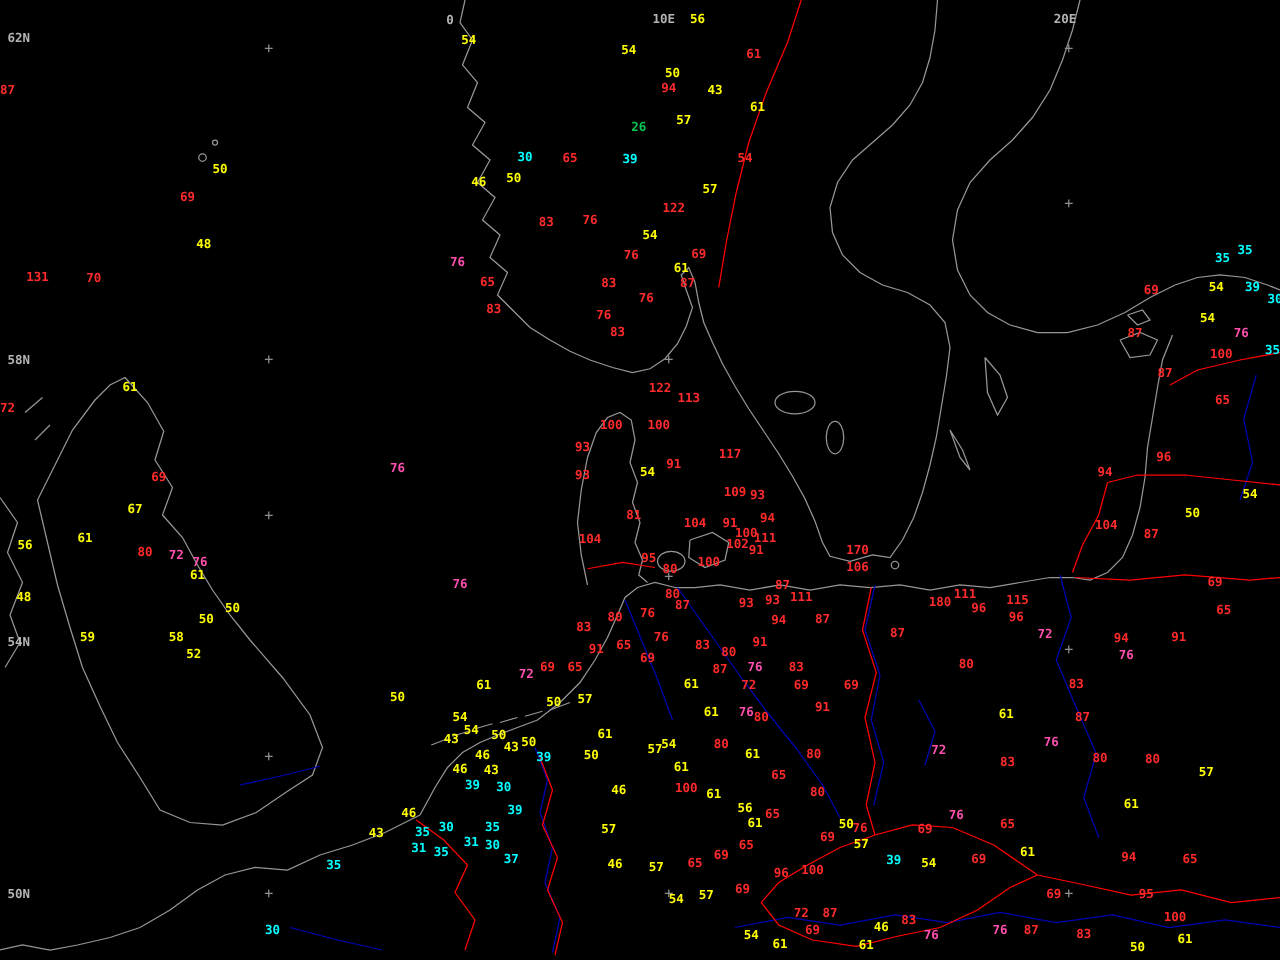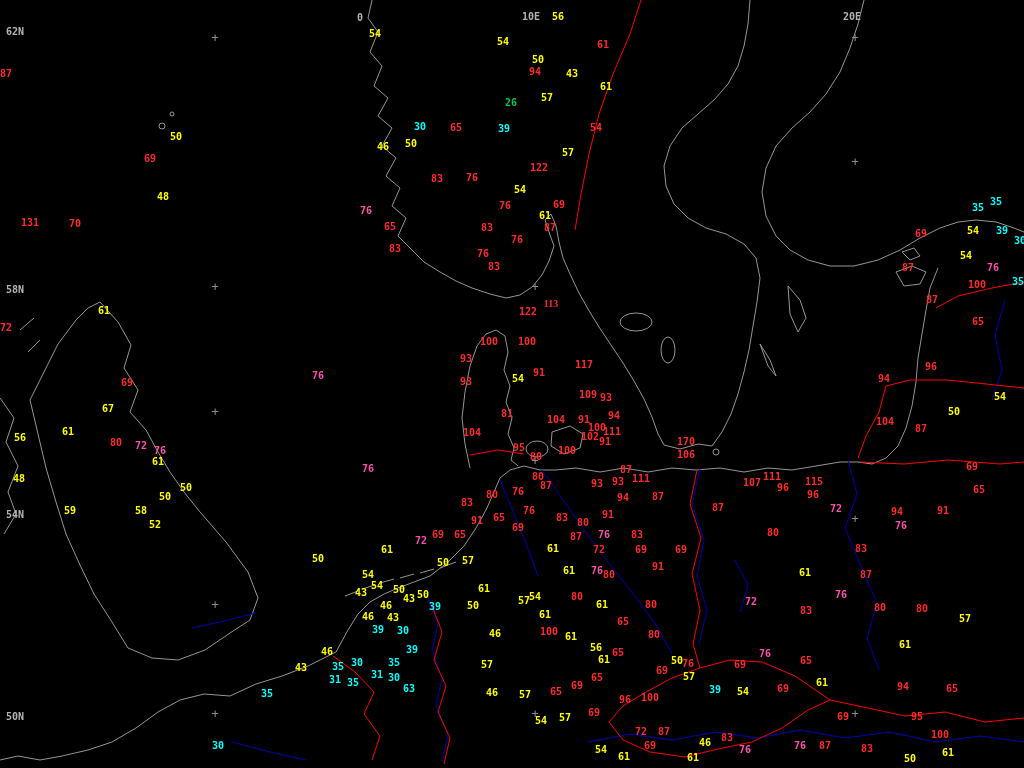--- a/index.html
+++ b/index.html
@@ -179,21 +179,21 @@
       <span class="station" style="left: 186px; top: 487px; color: rgb(255, 255, 0);">50</span>
       <span class="station" style="left: 165px; top: 496px; color: rgb(255, 255, 0);">50</span>
       <span class="station" style="left: 70px; top: 510px; color: rgb(255, 255, 0);">59</span>
       <span class="station" style="left: 141px; top: 510px; color: rgb(255, 255, 0);">58</span>
       <span class="station" style="left: 155px; top: 524px; color: rgb(255, 255, 0);">52</span>
       <span class="station" style="left: 318px; top: 558px; color: rgb(255, 255, 0);">50</span>
       <span class="station" style="left: 368px; top: 468px; color: rgb(255, 80, 176);">76</span>
       <span class="station" style="left: 267px; top: 693px; color: rgb(0, 255, 255);">35</span>
       <span class="station" style="left: 218px; top: 745px; color: rgb(0, 255, 255);">30</span>
       <span class="station" style="left: 528px; top: 311px; color: rgb(255, 42, 42);">122</span>
-      <span class="station" style="left: 551px; top: 303px; color: rgb(255, 42, 42); font-family: Liberation Serif, serif;">113</span>
+      <span class="station" style="left: 551px; top: 319px; color: rgb(255, 42, 42);">113</span>
       <span class="station" style="left: 489px; top: 341px; color: rgb(255, 42, 42);">100</span>
       <span class="station" style="left: 527px; top: 341px; color: rgb(255, 42, 42);">100</span>
       <span class="station" style="left: 466px; top: 358px; color: rgb(255, 42, 42);">93</span>
       <span class="station" style="left: 539px; top: 372px; color: rgb(255, 42, 42);">91</span>
       <span class="station" style="left: 584px; top: 364px; color: rgb(255, 42, 42);">117</span>
       <span class="station" style="left: 466px; top: 381px; color: rgb(255, 42, 42);">93</span>
       <span class="station" style="left: 518px; top: 378px; color: rgb(255, 255, 0);">54</span>
       <span class="station" style="left: 588px; top: 394px; color: rgb(255, 42, 42);">109</span>
       <span class="station" style="left: 590px; top: 401px; color: rgb(255, 42, 42); margin-top: 35px;">102</span>
       <span class="station" style="left: 606px; top: 397px; color: rgb(255, 42, 42);">93</span>
@@ -235,21 +235,21 @@
       <span class="station" style="left: 641px; top: 549px; color: rgb(255, 42, 42);">69</span>
       <span class="station" style="left: 681px; top: 549px; color: rgb(255, 42, 42);">69</span>
       <span class="station" style="left: 658px; top: 566px; color: rgb(255, 42, 42);">91</span>
       <span class="station" style="left: 460px; top: 534px; color: rgb(255, 42, 42);">65</span>
       <span class="station" style="left: 553px; top: 548px; color: rgb(255, 255, 0);">61</span>
       <span class="station" style="left: 468px; top: 560px; color: rgb(255, 255, 0);">57</span>
       <span class="station" style="left: 438px; top: 534px; color: rgb(255, 42, 42);">69</span>
       <span class="station" style="left: 421px; top: 540px; color: rgb(255, 80, 176);">72</span>
       <span class="station" style="left: 443px; top: 562px; color: rgb(255, 255, 0);">50</span>
       <span class="station" style="left: 387px; top: 549px; color: rgb(255, 255, 0);">61</span>
-      <span class="station" style="left: 752px; top: 482px; color: rgb(255, 42, 42);">107</span>
+      <span class="station" style="left: 752px; top: 482px; color: rgb(255, 42, 42);">180</span>
       <span class="station" style="left: 772px; top: 476px; color: rgb(255, 42, 42);">111</span>
       <span class="station" style="left: 783px; top: 487px; color: rgb(255, 42, 42);">96</span>
       <span class="station" style="left: 814px; top: 481px; color: rgb(255, 42, 42);">115</span>
       <span class="station" style="left: 813px; top: 494px; color: rgb(255, 42, 42);">96</span>
       <span class="station" style="left: 836px; top: 508px; color: rgb(255, 80, 176);">72</span>
       <span class="station" style="left: 718px; top: 507px; color: rgb(255, 42, 42);">87</span>
       <span class="station" style="left: 773px; top: 532px; color: rgb(255, 42, 42);">80</span>
       <span class="station" style="left: 861px; top: 548px; color: rgb(255, 42, 42);">83</span>
       <span class="station" style="left: 368px; top: 574px; color: rgb(255, 255, 0);">54</span>
       <span class="station" style="left: 377px; top: 585px; color: rgb(255, 255, 0);">54</span>
@@ -266,21 +266,21 @@
       <span class="station" style="left: 412px; top: 649px; color: rgb(0, 255, 255);">39</span>
       <span class="station" style="left: 327px; top: 651px; color: rgb(255, 255, 0);">46</span>
       <span class="station" style="left: 301px; top: 667px; color: rgb(255, 255, 0);">43</span>
       <span class="station" style="left: 338px; top: 666px; color: rgb(0, 255, 255);">35</span>
       <span class="station" style="left: 357px; top: 662px; color: rgb(0, 255, 255);">30</span>
       <span class="station" style="left: 394px; top: 662px; color: rgb(0, 255, 255);">35</span>
       <span class="station" style="left: 335px; top: 679px; color: rgb(0, 255, 255);">31</span>
       <span class="station" style="left: 353px; top: 682px; color: rgb(0, 255, 255);">35</span>
       <span class="station" style="left: 377px; top: 674px; color: rgb(0, 255, 255);">31</span>
       <span class="station" style="left: 394px; top: 677px; color: rgb(0, 255, 255);">30</span>
-      <span class="station" style="left: 409px; top: 688px; color: rgb(0, 255, 255);">63</span>
+      <span class="station" style="left: 409px; top: 688px; color: rgb(0, 255, 255);">37</span>
       <span class="station" style="left: 569px; top: 570px; color: rgb(255, 255, 0);">61</span>
       <span class="station" style="left: 597px; top: 570px; color: rgb(255, 80, 176);">76</span>
       <span class="station" style="left: 609px; top: 574px; color: rgb(255, 42, 42);">80</span>
       <span class="station" style="left: 484px; top: 588px; color: rgb(255, 255, 0);">61</span>
       <span class="station" style="left: 577px; top: 596px; color: rgb(255, 42, 42);">80</span>
       <span class="station" style="left: 602px; top: 604px; color: rgb(255, 255, 0);">61</span>
       <span class="station" style="left: 651px; top: 604px; color: rgb(255, 42, 42);">80</span>
       <span class="station" style="left: 751px; top: 601px; color: rgb(255, 80, 176);">72</span>
       <span class="station" style="left: 805px; top: 572px; color: rgb(255, 255, 0);">61</span>
       <span class="station" style="left: 866px; top: 574px; color: rgb(255, 42, 42);">87</span>

